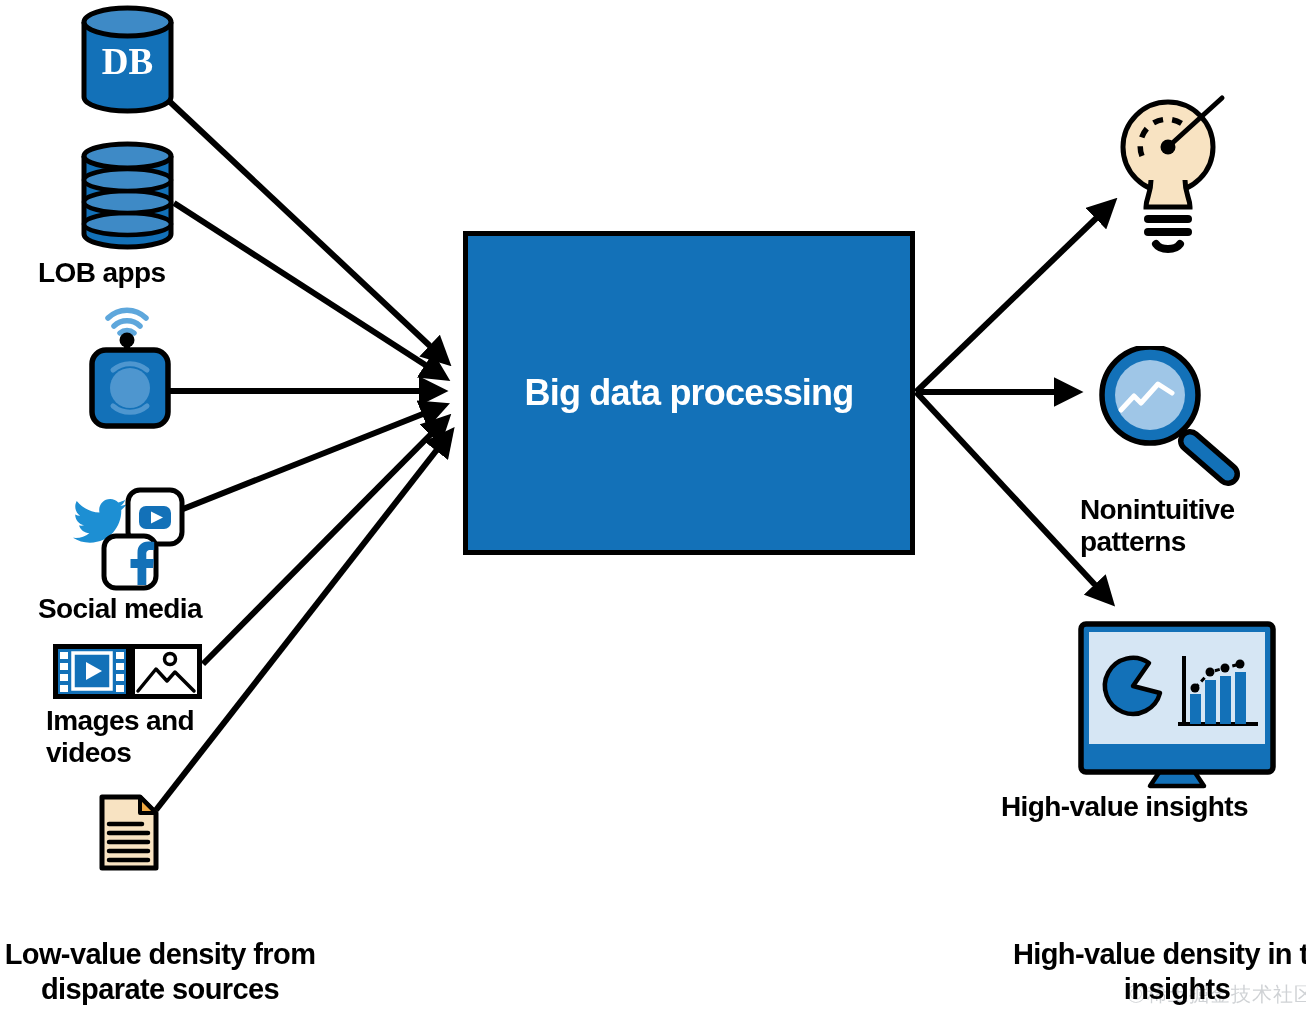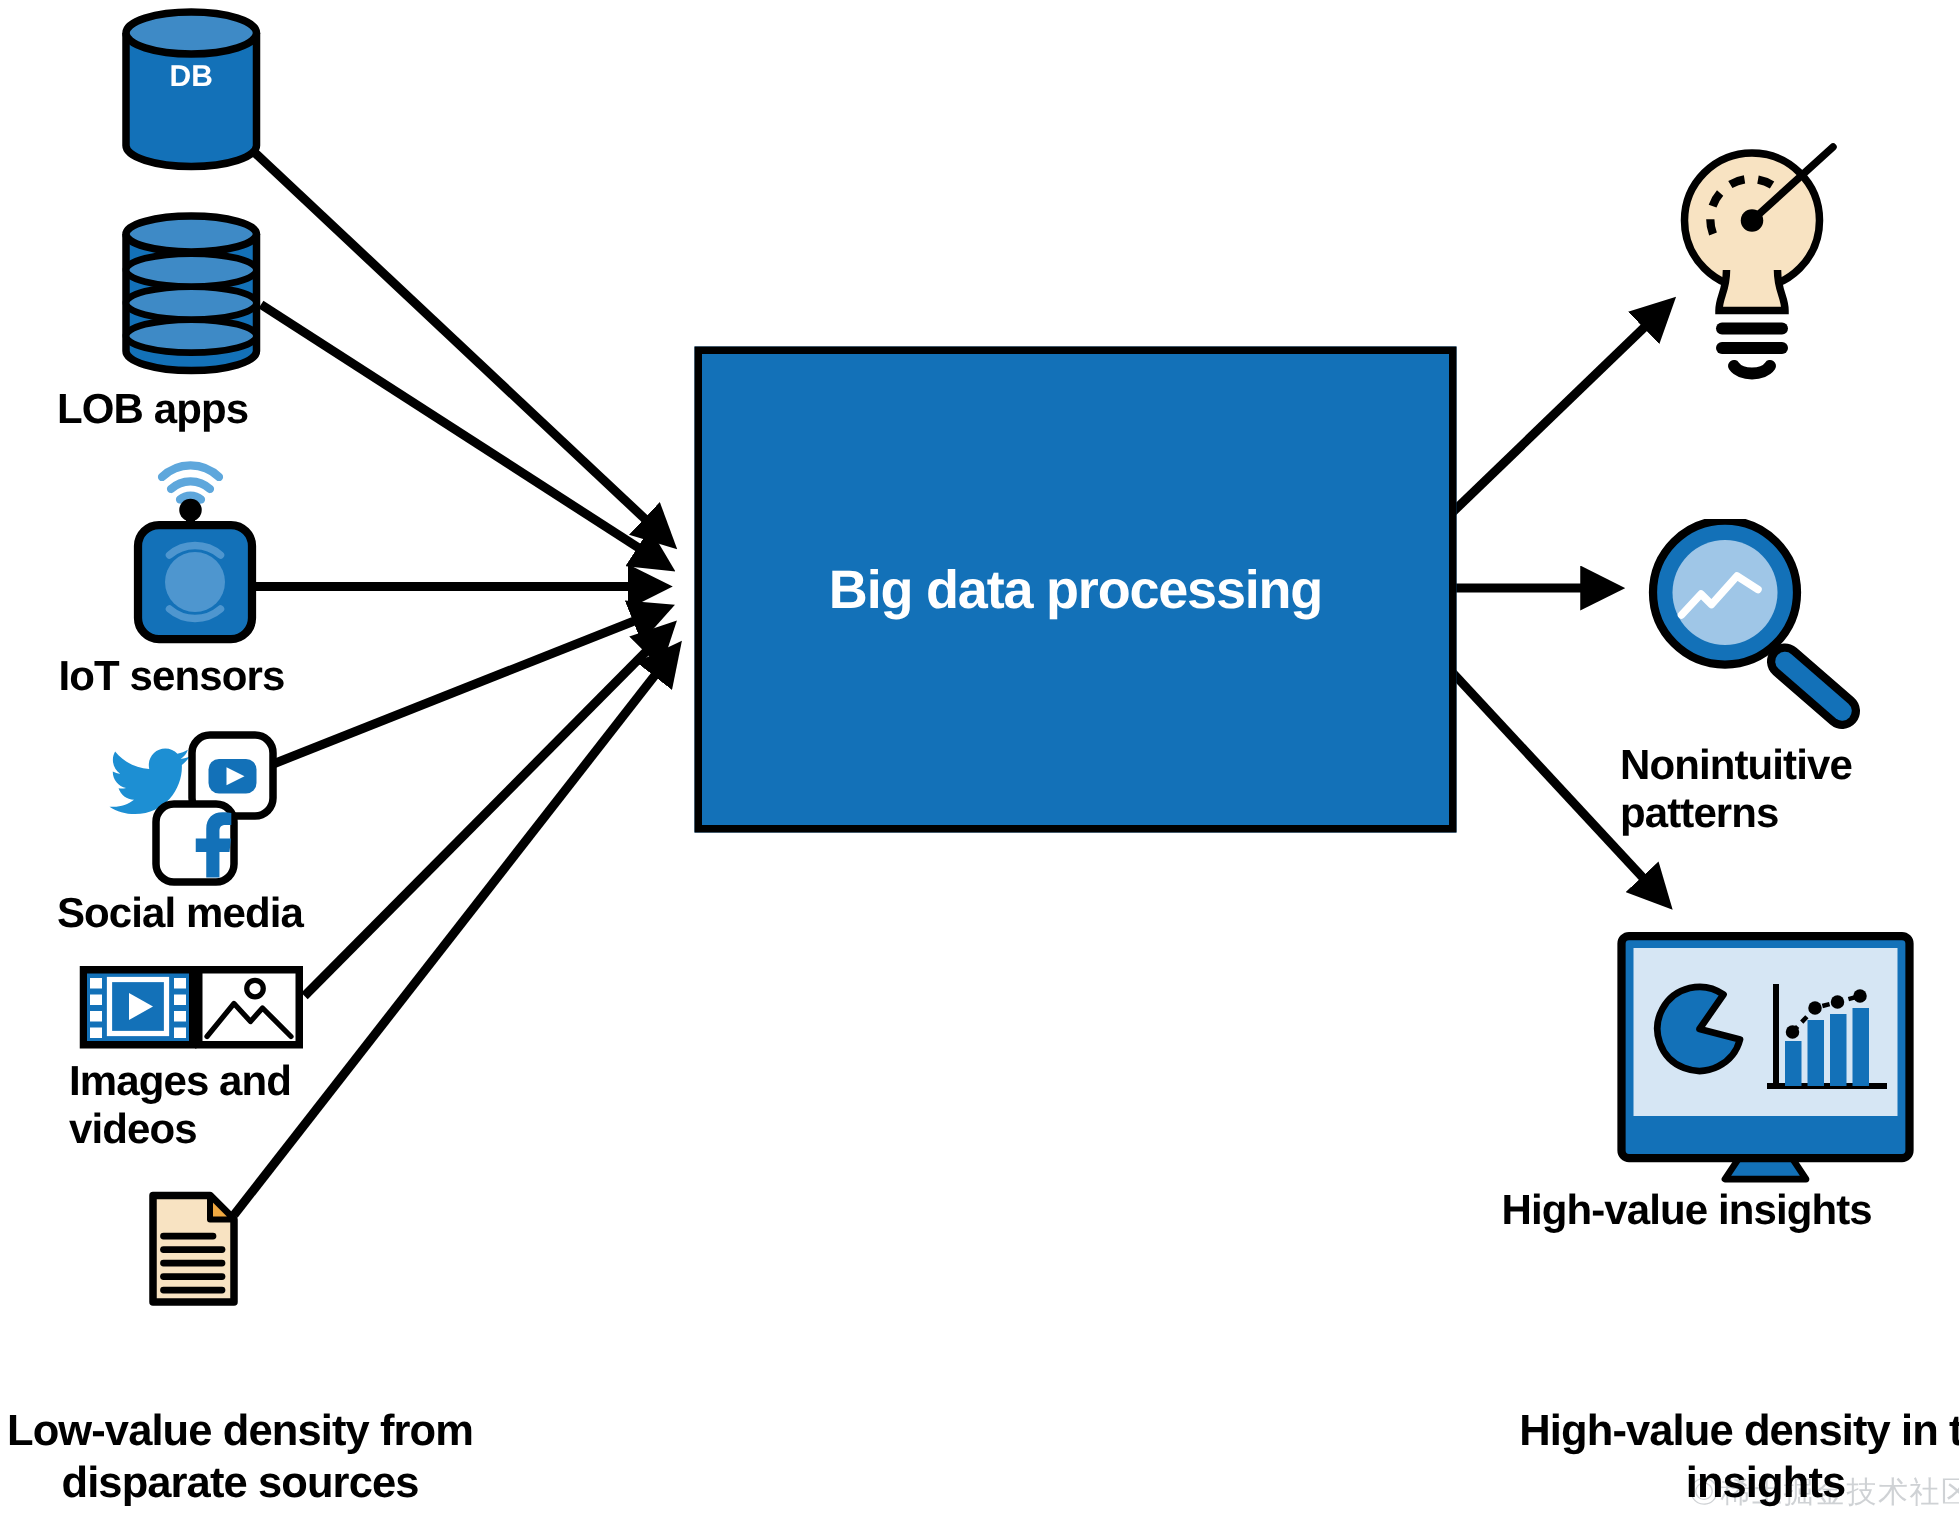--- a/index.html
+++ b/index.html
@@ -3,25 +3,25 @@
 <meta charset="utf-8">
 <style>
   html,body{margin:0;padding:0;background:#fff;}
   .stage{position:relative;width:1306px;height:1014px;background:#fff;overflow:hidden;
          font-family:"Liberation Sans",sans-serif;}
   .abs{position:absolute;}
   .label{position:absolute;text-align:left;font-size:28px;font-weight:600;
          letter-spacing:-0.6px;line-height:1.16;color:#000;}
   .caption{position:absolute;text-align:center;font-size:29px;font-weight:700;
            letter-spacing:-0.6px;line-height:1.2;color:#000;}
-  .bigbox{position:absolute;left:463px;top:231px;width:508px;height:324px;background:#1371B8;
+  .bigbox{position:absolute;left:463px;top:231px;width:452px;height:324px;background:#1371B8;
           border:5px solid #000;box-sizing:border-box;display:flex;align-items:center;justify-content:center;}
   .bigbox .t{color:#fff;font-size:36px;font-weight:700;letter-spacing:-0.8px;}
   .db-label{position:absolute;left:80px;top:40px;width:95px;text-align:center;color:#fff;
-            font-size:20px;font-weight:600;}
+            font-size:37px;font-weight:600;font-family:Liberation Serif, serif;}
   .watermark{position:absolute;left:1126px;top:981px;font-size:20px;color:#8f959c;opacity:.42;
              letter-spacing:1px;white-space:nowrap;}
 </style>
 </head>
 <body>
 
 <div class="stage">
 
   <svg class="abs" style="left:0;top:0" width="1306" height="1014" viewBox="0 0 1306 1014">
     <defs>
@@ -67,21 +67,20 @@
       <path d="M29,36 A19,19 0 0 1 55,36"></path>
       <path d="M35,43 A11,11 0 0 1 49,43"></path>
     </g>
     <line x1="42" y1="50" x2="42" y2="64" stroke="#000" stroke-width="6"></line>
     <circle cx="42" cy="50" r="7.5" fill="#000"></circle>
     <rect x="7" y="60" width="76" height="76" rx="14" fill="#1371B8" stroke="#000" stroke-width="5.5"></rect>
     <circle cx="45" cy="98" r="20" fill="#4E96CF"></circle>
     <path d="M28,80 A26,26 0 0 1 62,80" stroke="#4E96CF" stroke-width="5" fill="none" stroke-linecap="round"></path>
     <path d="M28,116 A26,26 0 0 0 62,116" stroke="#4E96CF" stroke-width="5" fill="none" stroke-linecap="round"></path>
   </svg>
-  <div class="label" style="left:39px;top:435px;width:180px">IoT sensors</div>
 
   <svg class="abs" style="left:70px;top:486px" width="140" height="112" viewBox="0 0 140 112">
     <g transform="translate(3,8) scale(0.105)">
       <path fill="#1D8FD3" d="M459.37 151.716c.325 4.548.325 9.097.325 13.645 0 138.72-105.583 298.558-298.558 298.558-59.452 0-114.68-17.219-161.137-47.106 8.447.974 16.568 1.299 25.34 1.299 49.055 0 94.213-16.568 130.274-44.832-46.132-.975-84.792-31.188-98.112-72.772 6.498.974 12.995 1.624 19.818 1.624 9.421 0 18.843-1.3 27.614-3.573-48.081-9.747-84.143-51.98-84.143-102.985v-1.299c13.969 7.797 30.214 12.67 47.431 13.319-28.264-18.843-46.781-51.005-46.781-87.391 0-19.492 5.197-37.36 14.294-52.954 51.655 63.675 129.3 105.258 216.365 109.807-1.624-7.797-2.598-15.918-2.598-24.04 0-57.828 46.782-104.934 104.934-104.934 30.213 0 57.502 12.67 76.67 33.137 23.715-4.548 46.456-13.32 66.599-25.34-7.798 24.366-24.366 44.833-46.132 57.827 21.117-2.273 41.584-8.122 60.426-16.243-14.292 20.791-32.161 39.308-52.628 54.253z"></path>
     </g>
     <g>
       <rect x="58" y="4" width="54" height="54" rx="12" fill="#fff" stroke="#000" stroke-width="5"></rect>
       <rect x="69" y="20" width="32" height="23" rx="7" fill="#1371B8"></rect>
       <path d="M81,25.5 L93,31.5 L81,37.5 Z" fill="#fff"></path>
     </g>

